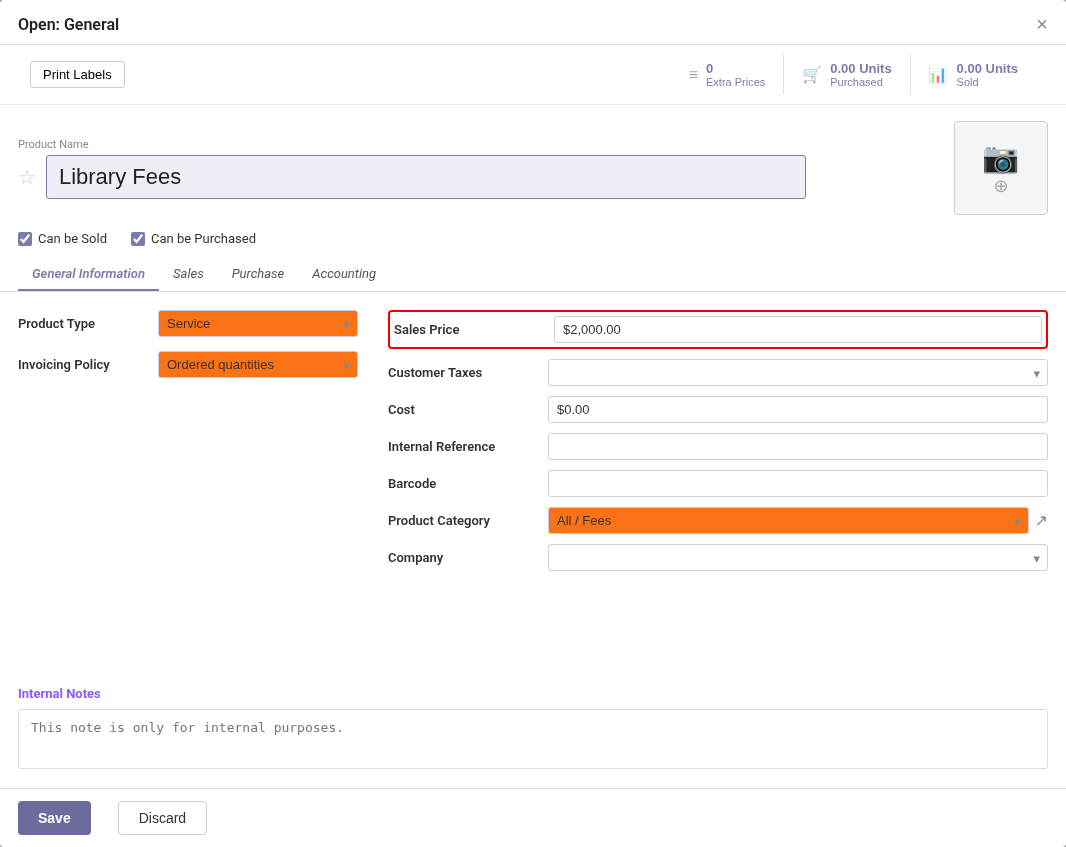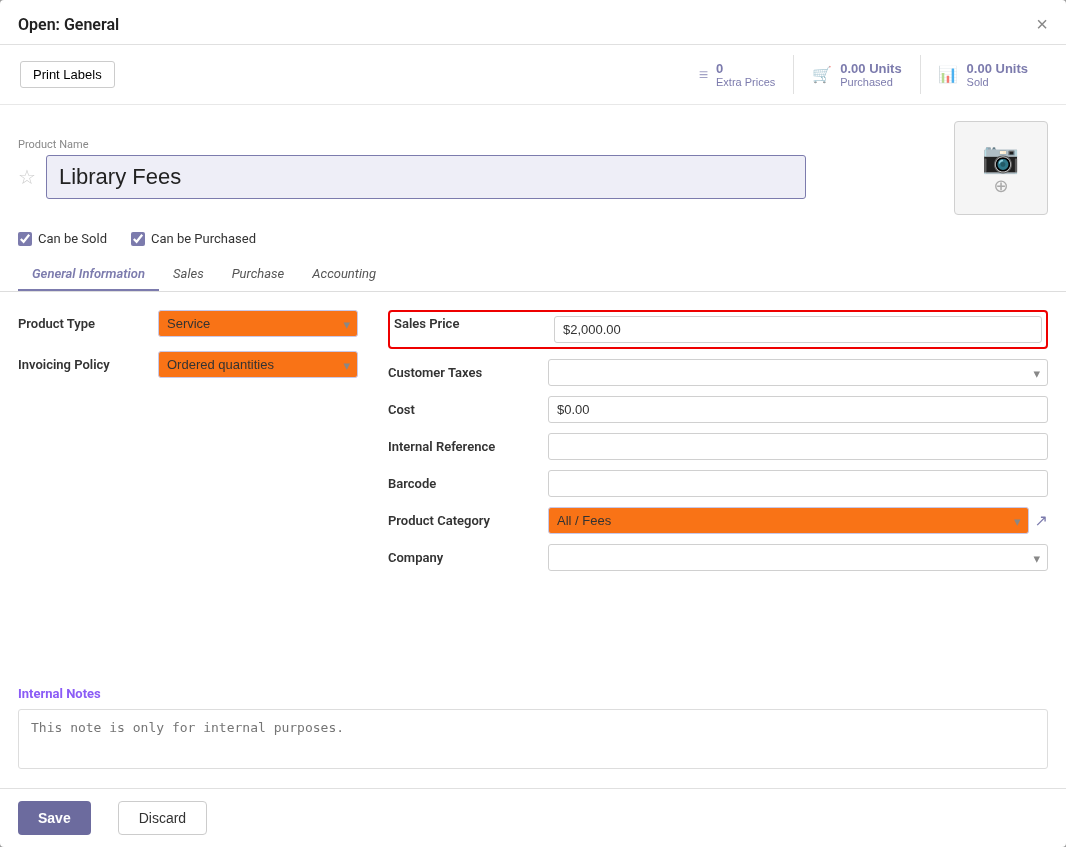--- a/index.html
+++ b/index.html
@@ -5,21 +5,21 @@
     * { box-sizing: border-box; margin: 0; padding: 0; }
     body { font-family: -apple-system, BlinkMacSystemFont, 'Segoe UI', Roboto, sans-serif; font-size: 13px; background: #fff; color: #333; }
 
     .modal-overlay { background: rgba(0,0,0,0.4); position: fixed; inset: 0; display: flex; align-items: center; justify-content: center; }
     .modal { background: #fff; width: 1066px; min-height: 847px; border-radius: 4px; display: flex; flex-direction: column; position: relative; }
 
     .modal-header { display: flex; align-items: center; justify-content: space-between; padding: 14px 18px 10px; border-bottom: 1px solid #e0e0e0; }
     .modal-title { font-size: 16px; font-weight: 600; color: #222; }
     .close-btn { background: none; border: none; font-size: 20px; cursor: pointer; color: #888; line-height: 1; }
 
-    .toolbar { padding: 10px 20px; border-bottom: 1px solid #e8e8e8; display: flex; align-items: center; justify-content: space-between; }
+    .toolbar { padding: 10px 30px; border-bottom: 1px solid #e8e8e8; display: flex; align-items: center; justify-content: space-between; }
     .print-labels-btn { border: 1px solid #ccc; background: #fff; padding: 5px 12px; border-radius: 3px; cursor: pointer; font-size: 13px; }
 
     .stat-buttons { display: flex; gap: 0; }
     .stat-btn { display: flex; align-items: center; gap: 8px; padding: 6px 18px; border: none; background: none; cursor: pointer; color: #7c7bad; font-size: 12px; border-left: 1px solid #e0e0e0; }
     .stat-btn:first-child { border-left: none; }
     .stat-btn .stat-icon { font-size: 16px; opacity: 0.7; }
     .stat-btn .stat-text { display: flex; flex-direction: column; align-items: flex-start; }
     .stat-btn .stat-value { font-weight: 600; font-size: 13px; }
     .stat-btn .stat-label { font-size: 11px; }
 
@@ -48,21 +48,21 @@
     .form-label { font-weight: 600; font-size: 13px; min-width: 140px; }
     .form-control { flex: 1; }
     .form-select { width: 100%; padding: 5px 8px; border: 1px solid #c8c8e8; background: #f97316; border-radius: 3px; font-size: 13px; color: #333; appearance: none; -webkit-appearance: none; cursor: pointer; }
     .select-wrapper { position: relative; }
     .select-wrapper::after { content: '▾'; position: absolute; right: 8px; top: 50%; transform: translateY(-50%); pointer-events: none; color: #888; }
 
     .right-form-row { display: flex; align-items: center; margin-bottom: 10px; }
     .right-label { font-weight: 600; font-size: 13px; min-width: 160px; }
     .right-input { flex: 1; padding: 5px 8px; border: 1px solid #d0d0d0; border-radius: 3px; font-size: 13px; color: #333; outline: none; }
 
-    .sales-price-highlight { border: 2px solid #e00; border-radius: 4px; padding: 4px; display: flex; align-items: flex-start; margin-bottom: 10px; }
+    .sales-price-highlight { border: 2px solid #e00; border-radius: 4px; padding: 4px; display: flex; align-items: center; margin-bottom: 10px; }
     .sales-price-highlight .right-label { font-weight: 600; min-width: 160px; }
     .sales-price-highlight input { flex: 1; padding: 5px 8px; border: 1px solid #d0d0d0; border-radius: 3px; font-size: 13px; }
 
     .select-with-link { display: flex; align-items: center; gap: 6px; flex: 1; }
     .external-link { color: #7c7bad; font-size: 16px; cursor: pointer; }
 
     .internal-notes { padding: 0 18px 16px; }
     .internal-notes-label { font-weight: 700; color: #8b5cf6; font-size: 13px; margin-bottom: 8px; }
     .internal-notes-input { width: 100%; border: 1px solid #ddd; border-radius: 3px; padding: 10px 12px; font-size: 13px; color: #aaa; height: 60px; resize: none; outline: none; }
 

